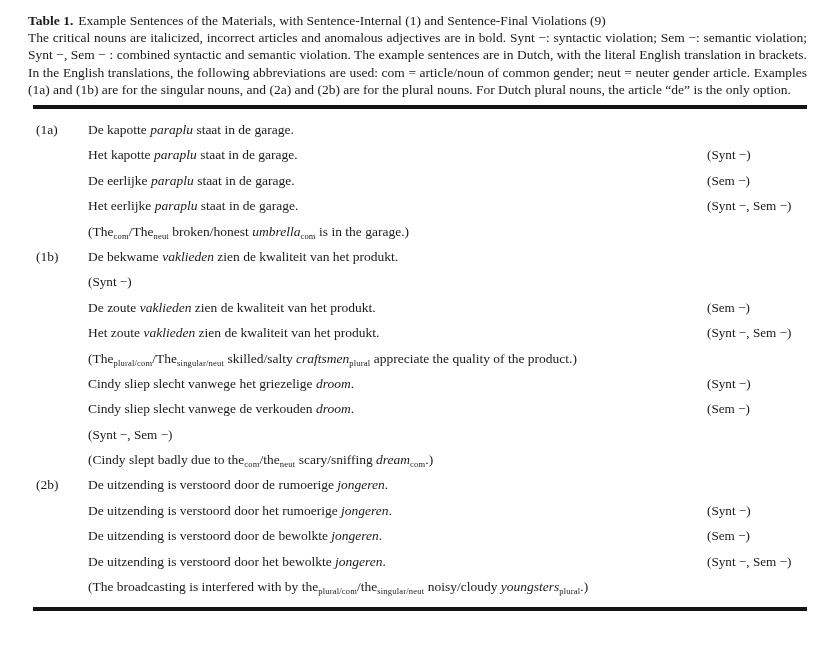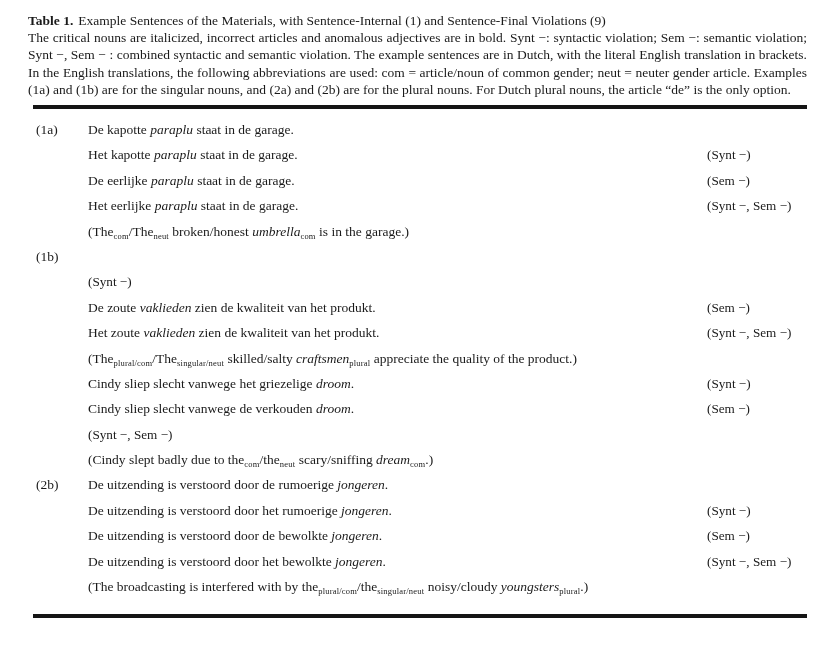--- a/index.html
+++ b/index.html
@@ -35,21 +35,21 @@
   
   .rule {
     height: 4px;
     background: #151515;
     margin-left: 33px;
     margin-right: 26px;
   }
   .top-rule { margin-top: 7px; }
   
   .tbody {
-    padding: 8px 0 15px 0;
+    padding: 8px 0 8px 0;
   }
   .trow {
     display: flex;
     align-items: baseline;
     height: 25.4px;
     line-height: 25.4px;
     padding-left: 36px;
     padding-right: 24px;
     font-size: 13.5px;
     white-space: nowrap;
@@ -111,20 +111,21 @@
         <div class="cell-sentence"><span class="seg-b">Het eerlijke</span><span class="seg-n"> </span><span class="seg-i">paraplu</span><span class="seg-n"> staat in de garage.</span></div>
         <div class="cell-violation">(Synt −, Sem −)</div>
       </div>
       <div class="trow">
         <div class="cell-label"></div>
         <div class="cell-sentence"><span class="seg-n">(The</span><span class="seg-sub">com</span><span class="seg-n">/</span><span class="seg-b">The</span><span class="seg-sub">neut</span><span class="seg-n"> broken/</span><span class="seg-b">honest</span><span class="seg-n"> </span><span class="seg-i">umbrella</span><span class="seg-sub">com</span><span class="seg-n"> is in the garage.)</span></div>
         <div class="cell-violation"></div>
       </div>
       <div class="trow">
         <div class="cell-label">(1b)</div>
+        <div class="cell-sentence"><span class="seg-n">De bekwame </span><span class="seg-i">vaklieden</span><span class="seg-n"> zien de kwaliteit van het produkt.</span></div>
         <div class="cell-violation"></div>
       </div>
       <div class="trow">
         <div class="cell-label"></div>
         <div class="cell-violation">(Synt −)</div>
       </div>
       <div class="trow">
         <div class="cell-label"></div>
         <div class="cell-sentence"><span class="seg-n">De </span><span class="seg-b">zoute</span><span class="seg-n"> </span><span class="seg-i">vaklieden</span><span class="seg-n"> zien de kwaliteit van het produkt.</span></div>
         <div class="cell-violation">(Sem −)</div>

